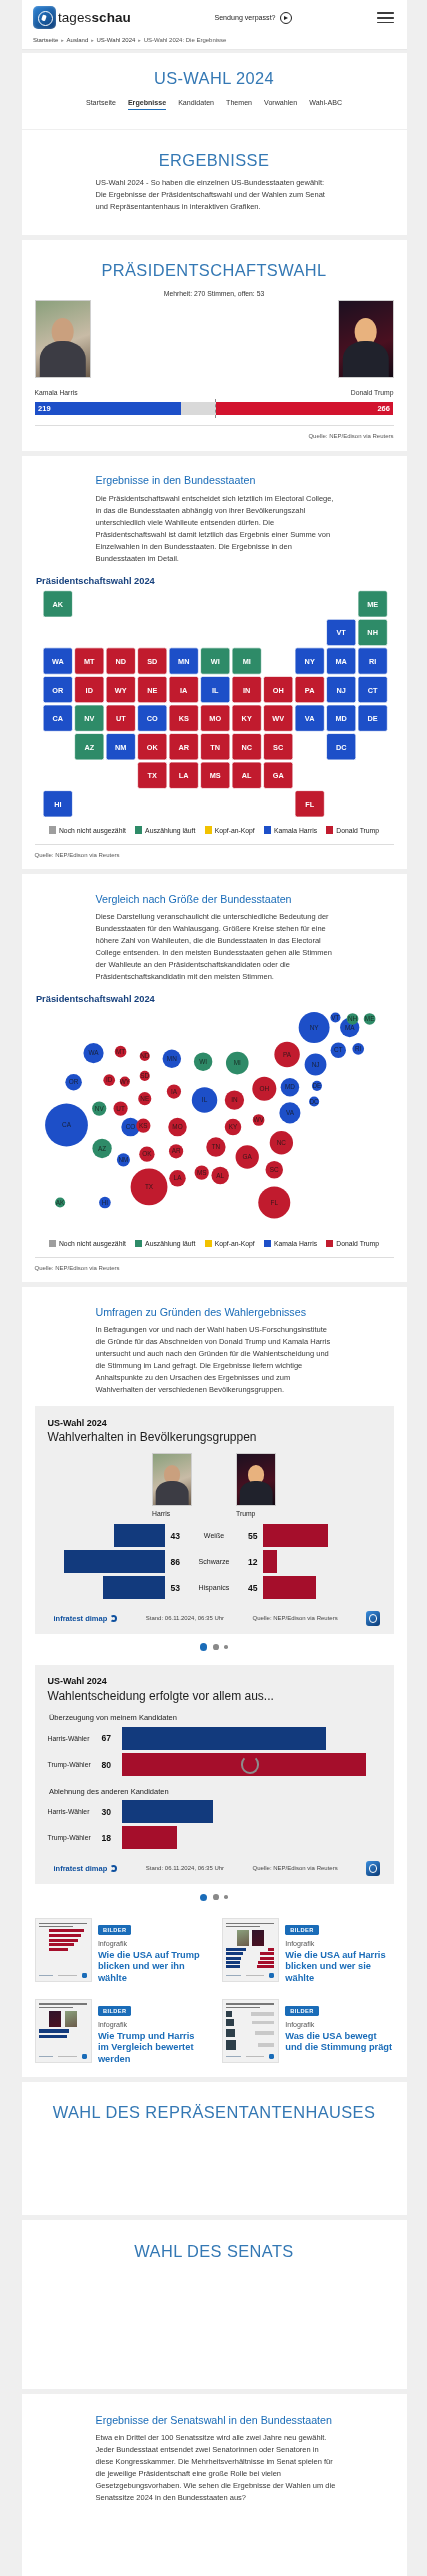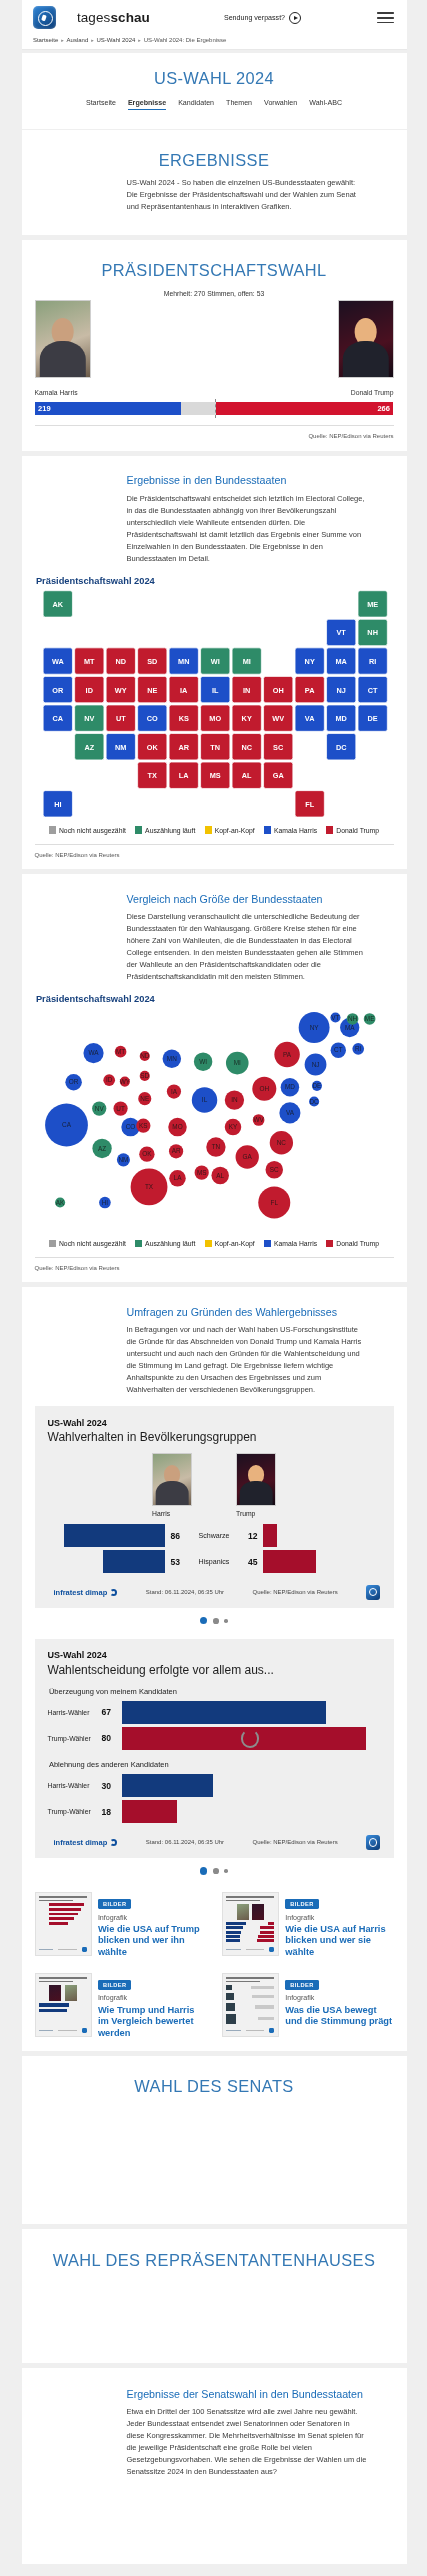--- a/index.html
+++ b/index.html
@@ -4,21 +4,21 @@
 <style>
   * { margin:0; padding:0; box-sizing:border-box; }
   html,body { background:#efefef; }
   body { width:428px; font-family:"Liberation Sans", sans-serif; color:#3a3a3a; }
   .page { width:385px; margin:0 auto; }
   .card { background:#fff; margin-bottom:5px; padding:11.4px 13px; }
   .gapless { margin-bottom:1.4px; }
 
   
   .topbar { background:#fff; display:flex; align-items:center; justify-content:space-between; padding:6.4px 11.4px 5px 11.4px; }
-  .brand { display:flex; align-items:center; gap:21px; }
+  .brand { display:flex; align-items:center; gap:2px; }
   .app-icon { width:23px; height:23px; border-radius:5px; background:linear-gradient(145deg,#2f85d6,#0b3c77); position:relative; box-shadow:inset 0 0 2.9px rgba(255,255,255,.35); }
   .app-icon::before { content:""; position:absolute; left:5px; top:5px; width:13px; height:13px; border-radius:50%; border:1.8px solid #fff; }
   .app-icon::after { content:""; position:absolute; left:9.3px; top:8.6px; width:4.3px; height:5.7px; background:#fff; border-radius:1.4px; transform:rotate(18deg); }
   .brand-text { font-size:13.5px; color:#1d1d1d; letter-spacing:0.1px; }
   .brand-text b { font-weight:700; }
   .missed { display:flex; align-items:center; gap:4.3px; font-size:7.1px; color:#222; cursor:pointer; }
   .play-icon { width:12px; height:12px; border:1.1px solid #222; border-radius:50%; position:relative; display:inline-block; }
   .play-icon::after { content:""; position:absolute; left:3.6px; top:2.9px; border-left:4.3px solid #222; border-top:2.5px solid transparent; border-bottom:2.5px solid transparent; }
   .hamburger { display:flex; flex-direction:column; gap:2.9px; cursor:pointer; padding:2.9px 1.4px; }
   .hamburger span { display:block; width:17px; height:1.8px; background:#3c3c3c; border-radius:0.7px; }
@@ -28,21 +28,21 @@
   .breadcrumb .crumb { color:#3c3c3c; cursor:pointer; }
   .breadcrumb .sep { color:#888; margin:0 2.9px; font-size:5px; }
   .breadcrumb .current { color:#555; }
 
   
   .section-title { text-align:center; color:#3478b4; font-size:16.4px; font-weight:400; letter-spacing:0.4px; padding:10px 0 7.1px 0; }
   .tabs { display:flex; justify-content:center; gap:12px; padding:4.3px 0 7.1px 0; }
   .tab { font-size:7.1px; color:#333; padding-bottom:2.1px; cursor:pointer; }
   .tab.active { font-weight:700; border-bottom:1.8px solid #1a6cb8; }
   .sub-heading { color:#1a6cb8; font-size:10.7px; font-weight:500; margin-bottom:6.4px; }
-  .indent { margin-left:92px; width:241px; }
+  .indent { margin-left:61px; width:241px; }
   .body-text { font-size:7.5px; line-height:1.6; color:#3a3a3a; }
   .kicker { color:#16407c; font-weight:700; font-size:9.3px; margin:11.4px 0 4.3px 1.4px; }
 
   
   .majority-label { text-align:center; font-size:6.8px; color:#333; margin:2.9px 0 2.9px 0; }
   .hero-photos { position:relative; height:87px; }
   .photo { width:56px; height:78px; border:0.7px solid #cfcfcf; position:relative; overflow:hidden; }
   .photo.harris { background:linear-gradient(160deg,#8aa07c,#c8bba6 55%,#6b5b4a); }
   .photo.trump { background:linear-gradient(160deg,#1c1020,#4a1020 60%,#120a14); }
   .photo::before { content:""; position:absolute; left:50%; top:22%; width:42%; height:36%; transform:translateX(-50%); border-radius:50% 50% 46% 46%; background:#caa07e; }
@@ -688,20 +688,29 @@
           <div class="wname" style="text-align:left;margin-left:12px">Harris</div>
         </div>
         <div class="wphoto-block">
           <div class="photo trump small"></div>
           <div class="wname" style="text-align:left;margin-left:12px">Trump</div>
         </div>
       </div>
       <div id="demo-rows" style="margin-top:7.1px">
           <div class="demo-row">
             <div style="display: flex;">
+              <div class="demo-bar-l" style="width: 43%; background: rgb(18, 58, 125);"></div>
+            </div>
+            <div class="demo-val">43</div>
+            <div class="demo-label">Weiße</div>
+            <div class="demo-val">55</div>
+            <div class="demo-bar-r" style="width: 55%; background: rgb(165, 14, 43);"></div>
+          </div>
+          <div class="demo-row">
+            <div style="display: flex;">
               <div class="demo-bar-l" style="width: 86%; background: rgb(18, 58, 125);"></div>
             </div>
             <div class="demo-val">86</div>
             <div class="demo-label">Schwarze</div>
             <div class="demo-val">12</div>
             <div class="demo-bar-r" style="width: 12%; background: rgb(165, 14, 43);"></div>
           </div>
           <div class="demo-row">
             <div style="display: flex;">
               <div class="demo-bar-l" style="width: 53%; background: rgb(18, 58, 125);"></div>
@@ -881,26 +890,26 @@
               <span class="f1"></span>
               <span class="f2"></span>
               <span class="fard"></span>
             </div>
           </div>
           <div class="teaser-text"><span class="badge">BILDER</span><div class="teaser-kicker">Infografik</div><div class="teaser-title">Was die USA bewegt und die Stimmung prägt</div></div>
         </div>
       </div>
   </section>
 
+  <section class="card tall-1">
+    <h2 class="section-title">WAHL DES REPRÄSENTANTENHAUSES</h2>
+  </section>
+
   <section class="card tall-2">
     <h2 class="section-title">WAHL DES SENATS</h2>
-  </section>
-
-  <section class="card tall-1">
-    <h2 class="section-title">WAHL DES REPRÄSENTANTENHAUSES</h2>
   </section>
 
   <section class="card tall-3">
     <div class="indent" style="margin-top:8.6px">
       <h3 class="sub-heading">Ergebnisse der Senatswahl in den Bundesstaaten</h3>
       <p class="body-text">Etwa ein Drittel der 100 Senatssitze wird alle zwei Jahre neu gewählt. Jeder Bundesstaat entsendet zwei Senatorinnen oder Senatoren in diese Kongresskammer. Die Mehrheitsverhältnisse im Senat spielen für die jeweilige Präsidentschaft eine große Rolle bei vielen Gesetzgebungsvorhaben. Wie sehen die Ergebnisse der Wahlen um die Senatssitze 2024 in den Bundesstaaten aus?</p>
     </div>
   </section>
 
 </div>

